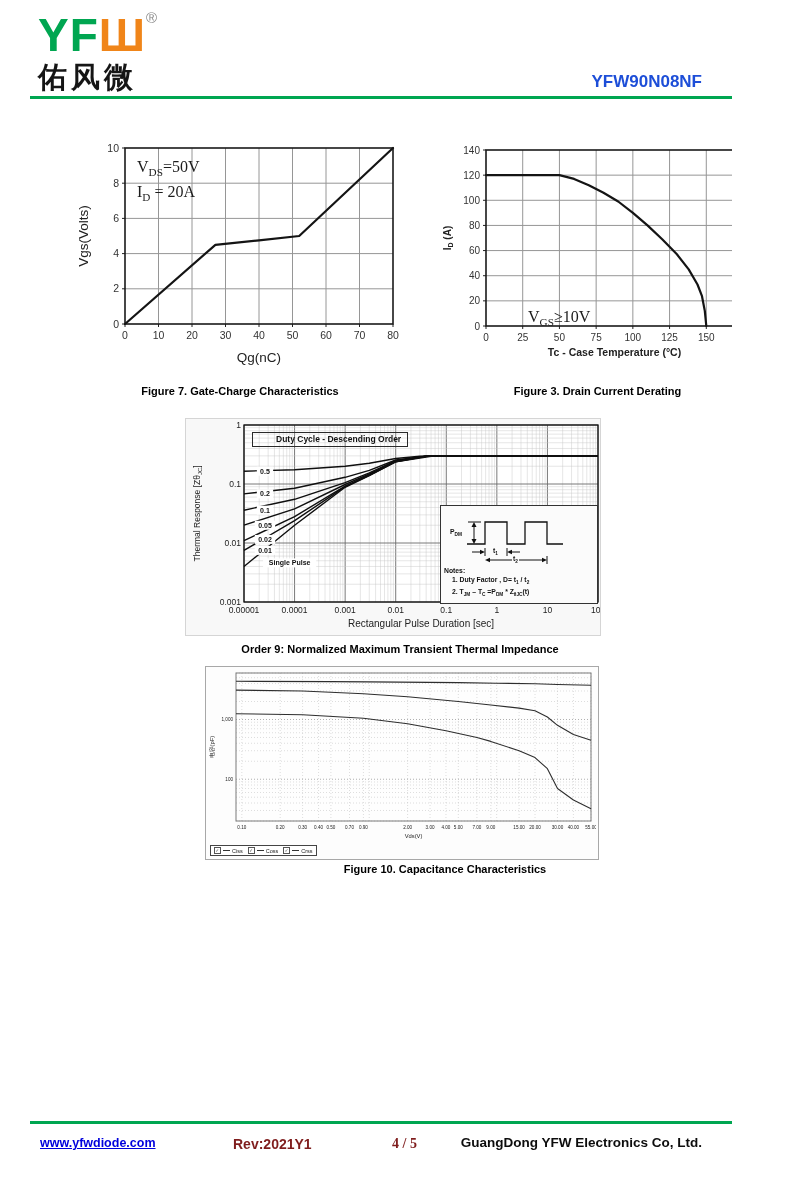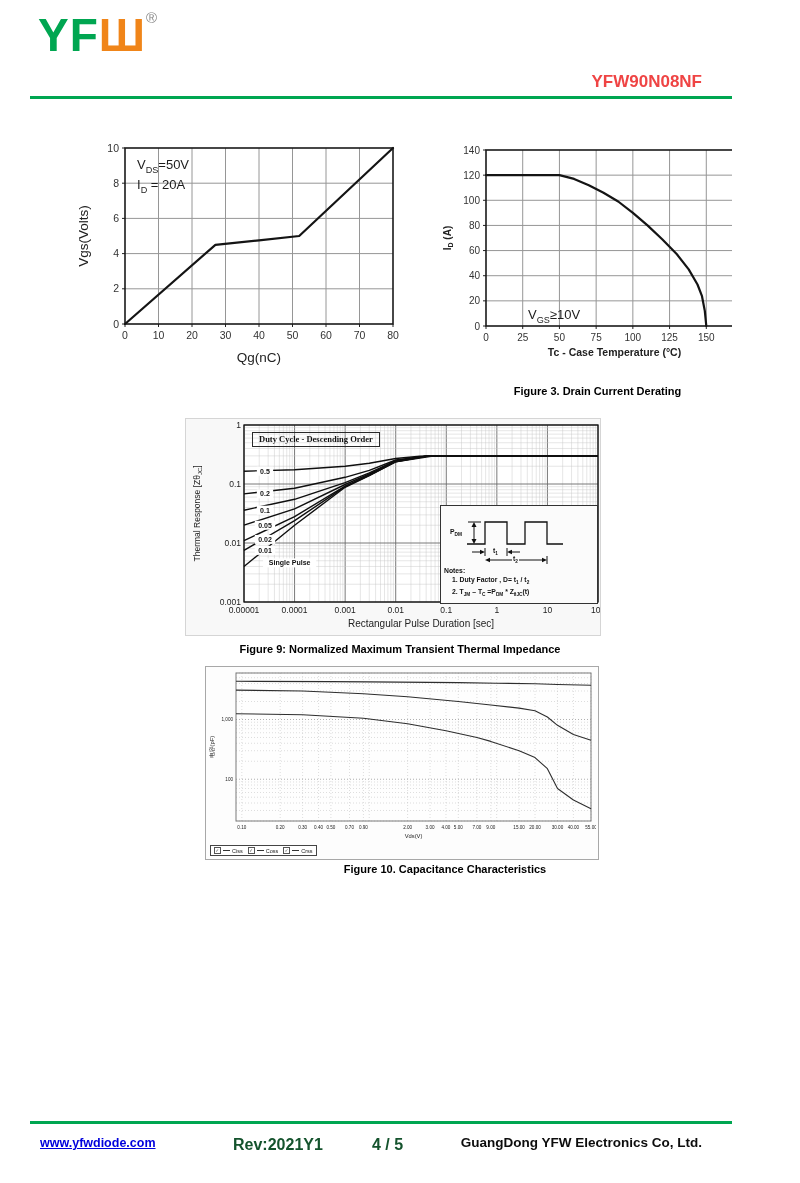--- a/index.html
+++ b/index.html
@@ -5,56 +5,57 @@
   html,body{margin:0;padding:0;background:#fff;}
   .page{position:relative;width:732px;height:1183px;background:#fff;overflow:hidden;
         font-family:"Liberation Sans",sans-serif;color:#111;}
   .abs{position:absolute;}
   
   .logo-big{font-weight:800;font-size:46px;letter-spacing:1px;line-height:1;}
   .logo-green{color:var(--green,#00A651);}
   .logo-orange{color:var(--orange,#F08519);}
   .logo-reg{font-size:15px;color:#8a8a8a;vertical-align:28px;font-weight:400;}
   .logo-cn{font-weight:700;font-size:29px;letter-spacing:4px;color:#151515;}
-  .part-number{font-weight:700;font-size:17px;color:#ef4444;}
+  .part-number{font-weight:700;font-size:17px;color:#1d4ed8;}
   .green-rule{background:var(--green,#00A651);height:3px;}
   .section-title{color:var(--green,#00A651);font-weight:700;font-size:14.5px;}
   
   .chartbox{position:absolute;}
   .caption{font-weight:700;font-size:11px;text-align:center;color:#000;}
-  .ann{position:absolute;font-size:13px;color:#1c1c1c;line-height:1.4;white-space:nowrap;}
+  .ann{position:absolute;font-size:16px;color:#1c1c1c;line-height:1.4;white-space:nowrap;font-family:Liberation Serif, serif;}
   .ann sub,.notes sub,.inset-lab sub{font-size:70%;}
   .scanbox{background:#f8f8f8;border:1px solid #d5d5d5;}
-  .inner-title{position:absolute;border:1.2px solid #2a2a2a;padding:1px 6px 2px 6px;
-               font-size:8.5px;font-weight:700;color:#111;background:transparent;white-space:nowrap;font-family:Liberation Serif, serif;}
+  .inner-title{position:absolute;border:1.2px solid #2a2a2a;padding:1px 6px 2px 23px;
+               font-size:8.5px;font-weight:700;color:#111;background:transparent;white-space:nowrap;}
   .inset{position:absolute;border:1px solid #333;background:#fbfbfb;}
   .wavewrap{position:relative;width:100%;height:60px;}
   .inset-lab{position:absolute;font-size:6.8px;font-weight:700;color:#111;background:#fbfbfb;padding:0 1px;}
   .notes{font-size:6.8px;font-weight:700;color:#111;line-height:1.35;padding:0 3px;}
   .notes .n-ind{padding-left:8px;}
   
   .legend{position:absolute;display:inline-flex;align-items:center;gap:5px;border:1px solid #444;
           background:#fff;padding:1px 3px;font-size:5.5px;color:#222;}
   .leg-item{display:inline-flex;align-items:center;gap:2px;}
   .cb{display:inline-block;width:5px;height:5px;border:0.5px solid #555;font-size:4.5px;line-height:5px;
       text-align:center;color:#222;}
   .line-sample{display:inline-block;width:7px;height:0;border-top:1px solid #333;}
   
   .footer-link{color:var(--blue,#0000DD);font-weight:700;font-size:12.5px;text-decoration:underline;}
-  .footer-txt{font-weight:700;font-size:16px;color:#14532d;}
+  .footer-txt{font-weight:700;font-size:14px;color:#7f1d1d;}
   .footer-co{font-weight:700;font-size:13.5px;color:#0d0d0d;}
   svg text{font-family:"Liberation Sans",sans-serif;}
 </style>
 </head>
 <body>
 
 <div class="page">
 
   <div class="abs" style="left:38px;top:10px;">
     <div class="logo-big"><span class="logo-green">YF</span><span class="logo-orange">Ш</span><span class="logo-reg">®</span></div>
+    <div class="logo-cn">佑风微</div>
   </div>
   <div class="abs part-number" style="right:30px;top:72px;">YFW90N08NF</div>
   <div class="abs green-rule" style="left:30px;top:96px;width:762px;"></div>
 
   <div class="chartbox" style="left:75px;top:140px;width:330px;height:240px;">
     <svg id="fig7" width="330" height="234">
         <line x1="50" y1="184" x2="50" y2="187" stroke="#222" stroke-width="1"></line>
         <text x="50" y="199" font-size="10.5" fill="#333" text-anchor="middle">0</text>
         <line x1="83.5" y1="8" x2="83.5" y2="184" stroke="#969696" stroke-width="1"></line>
         <line x1="83.5" y1="184" x2="83.5" y2="187" stroke="#222" stroke-width="1"></line>
@@ -98,20 +99,21 @@
         <rect x="50" y="8" width="268" height="176" fill="none" stroke="#1a1a1a" stroke-width="1.6"></rect>
         <polyline points="50.0,184.0 140.4,104.8 184.0,100.4 224.2,96.0 318.0,8.0" fill="none" stroke="#141414" stroke-width="2.2" stroke-linejoin="round" stroke-linecap="round"></polyline>
         <text x="184" y="222" font-size="13.5" fill="#222" text-anchor="middle" font-weight="normal">Qg(nC)</text>
         <text x="13" y="96" font-size="13.5" fill="#222" text-anchor="middle" font-weight="normal" transform="rotate(-90 13 96)"><tspan>Vgs(Volts)</tspan></text>
       </svg>
     <div class="ann" style="left:62px;top:16px;">
       <div>V<sub>DS</sub>=50V</div>
       <div>I<sub>D</sub> = 20A</div>
     </div>
   </div>
+  <div class="abs caption" style="left:75px;top:385px;width:330px;">Figure 7. Gate-Charge Characteristics</div>
 
   <div class="chartbox" style="left:440px;top:140px;width:315px;height:240px;">
     <svg id="fig8" width="315" height="234">
         <line x1="46" y1="186" x2="46" y2="189" stroke="#222" stroke-width="1"></line>
         <text x="46" y="201" font-size="10" fill="#333" text-anchor="middle">0</text>
         <line x1="82.71428571428572" y1="10" x2="82.71428571428572" y2="186" stroke="#969696" stroke-width="1"></line>
         <line x1="82.71428571428572" y1="186" x2="82.71428571428572" y2="189" stroke="#222" stroke-width="1"></line>
         <text x="82.71428571428572" y="201" font-size="10" fill="#333" text-anchor="middle">25</text>
         <line x1="119.42857142857143" y1="10" x2="119.42857142857143" y2="186" stroke="#969696" stroke-width="1"></line>
         <line x1="119.42857142857143" y1="186" x2="119.42857142857143" y2="189" stroke="#222" stroke-width="1"></line>
@@ -319,21 +321,21 @@
         <span class="inset-lab" style="left:51px;top:41px;">t<sub>1</sub></span>
         <span class="inset-lab" style="left:71px;top:49px;">t<sub>2</sub></span>
       </div>
       <div class="notes">
         <div>Notes:</div>
         <div class="n-ind">1. Duty Factor ,  D= t<sub>1</sub> / t<sub>2</sub></div>
         <div class="n-ind">2. T<sub>JM</sub> – T<sub>C</sub>  =P<sub>DM</sub> * Z<sub>θJC</sub>(t)</div>
       </div>
     </div>
   </div>
-  <div class="abs caption" style="left:0;top:643px;width:800px;">Figure 9: Normalized Maximum Transient Thermal Impedance</div>
+  <div class="abs caption" style="left:0;top:643px;width:800px;">Order 9: Normalized Maximum Transient Thermal Impedance</div>
 
   <div class="chartbox" style="left:205px;top:666px;width:392px;height:192px;border:1px solid #a8a8a8;background:#fdfdfd;">
     <svg id="fig10" width="390" height="176">
         <rect x="30" y="6" width="355" height="148" fill="#fefefe"></rect>
         <line x1="35.83029736668413" y1="6" x2="35.83029736668413" y2="154" stroke="#b5b5b5" stroke-width="0.45" stroke-dasharray="1,2"></line>
         <line x1="74.18673626897399" y1="6" x2="74.18673626897399" y2="154" stroke="#b5b5b5" stroke-width="0.45" stroke-dasharray="1,2"></line>
         <line x1="96.6238146880157" y1="6" x2="96.6238146880157" y2="154" stroke="#b5b5b5" stroke-width="0.45" stroke-dasharray="1,2"></line>
         <line x1="112.54317517126385" y1="6" x2="112.54317517126385" y2="154" stroke="#b5b5b5" stroke-width="0.45" stroke-dasharray="1,2"></line>
         <line x1="124.89119047374153" y1="6" x2="124.89119047374153" y2="154" stroke="#b5b5b5" stroke-width="0.45" stroke-dasharray="1,2"></line>
         <line x1="143.51043491162932" y1="6" x2="143.51043491162932" y2="154" stroke="#b5b5b5" stroke-width="0.45" stroke-dasharray="1,2"></line>
@@ -417,16 +419,16 @@
           <span class="line-sample"></span>
           <span>Crss</span>
         </span>
     </div>
   </div>
   <div class="abs caption" style="left:0;top:863px;width:800px;margin-left:45px;">Figure 10. Capacitance Characteristics</div>
 
   <div class="abs green-rule" style="left:30px;top:1121px;width:745px;"></div>
   <a class="abs footer-link" href="#" style="left:40px;top:1136px;">www.yfwdiode.com</a>
   <div class="abs footer-txt" style="left:233px;top:1136px;">Rev:2021Y1</div>
-  <div class="abs footer-txt" style="left:372px;top:1136px;">4 / 5</div>
+  <div class="abs footer-txt" style="left:392px;top:1136px;font-family:Liberation Serif, serif;">4 / 5</div>
   <div class="abs footer-co" style="right:30px;top:1135px;">GuangDong YFW Electronics Co, Ltd.</div>
 
 </div>
 
 </body></html>

